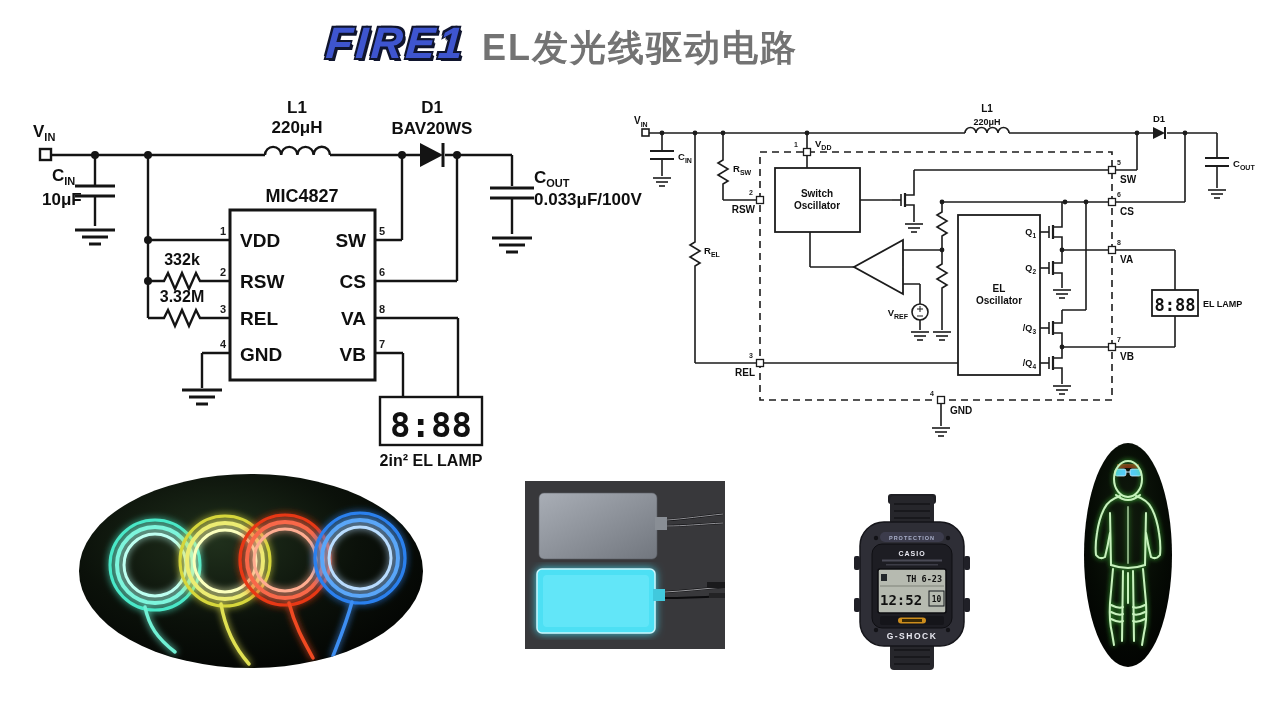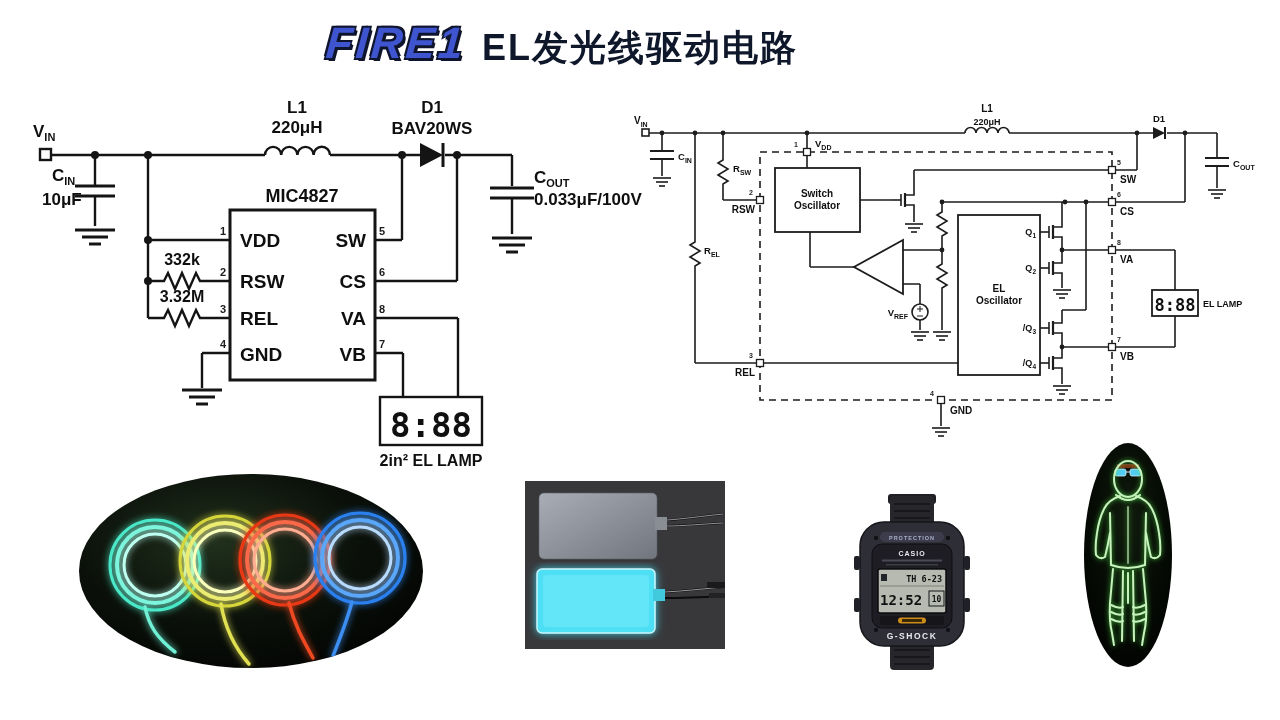--- a/index.html
+++ b/index.html
@@ -1,21 +1,21 @@
 <!DOCTYPE html>
 <html><head>
 <meta charset="utf-8">
 <style>
   html,body{margin:0;padding:0;background:#888;}
   .stage{position:relative;width:1280px;height:720px;background:#ffffff;overflow:hidden;
          font-family:"Liberation Sans",sans-serif;}
   .logo{position:absolute;left:326px;top:18px;font-size:44px;font-weight:900;font-style:italic;
         color:#3e55cf;letter-spacing:3px;transform:skewX(-4deg);
         text-shadow:2px 2px 0 #10152e,-2px -2px 0 #10152e,2px -2px 0 #10152e,-2px 2px 0 #10152e,3px 3px 0 #10152e;}
-  .title{position:absolute;left:482px;top:24px;font-size:36px;font-weight:600;color:#0f172a;letter-spacing:2px;}
+  .title{position:absolute;left:482px;top:24px;font-size:36px;font-weight:600;color:#737373;letter-spacing:2px;}
   svg{position:absolute;}
   .circuits{left:0;top:0;}
   .ph-coils{left:75px;top:466px;}
   .ph-panels{left:523px;top:479px;}
   .ph-watch{left:850px;top:494px;}
   .ph-person{left:1082px;top:441px;}
   svg text{font-family:"Liberation Sans",sans-serif;}
   .t{fill:#0f0f0f;stroke:none;font-weight:700;}
   .tn{fill:#1c1c1c;stroke:none;font-weight:700;}
   .seg{font-family:"DejaVu Sans Mono",monospace;font-weight:700;fill:#101010;stroke:none;}

